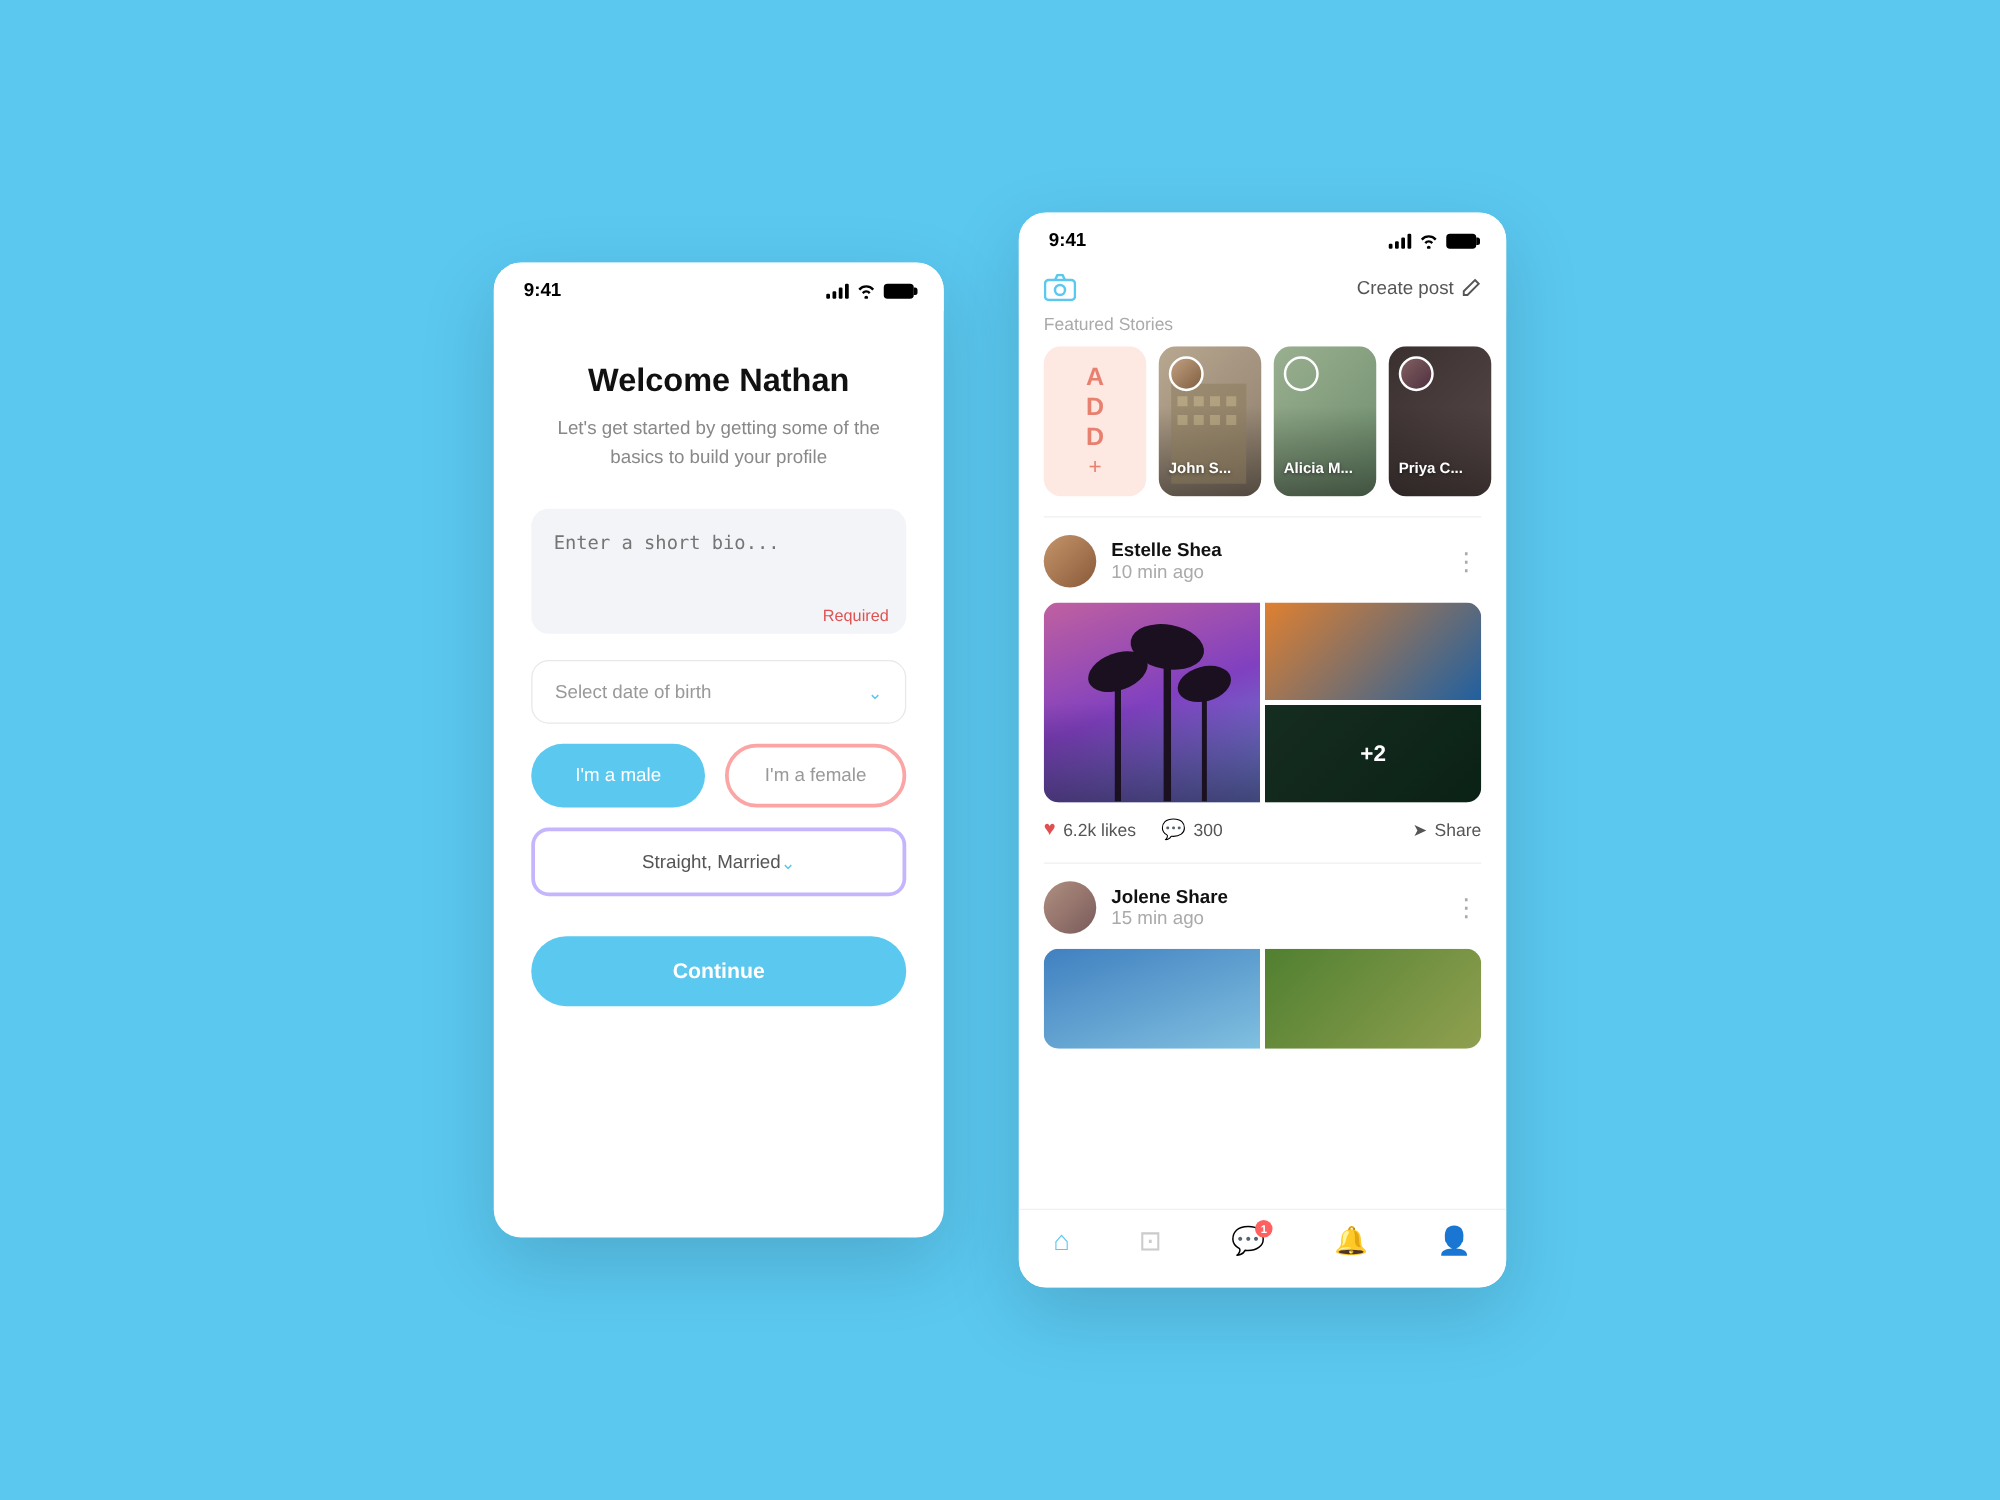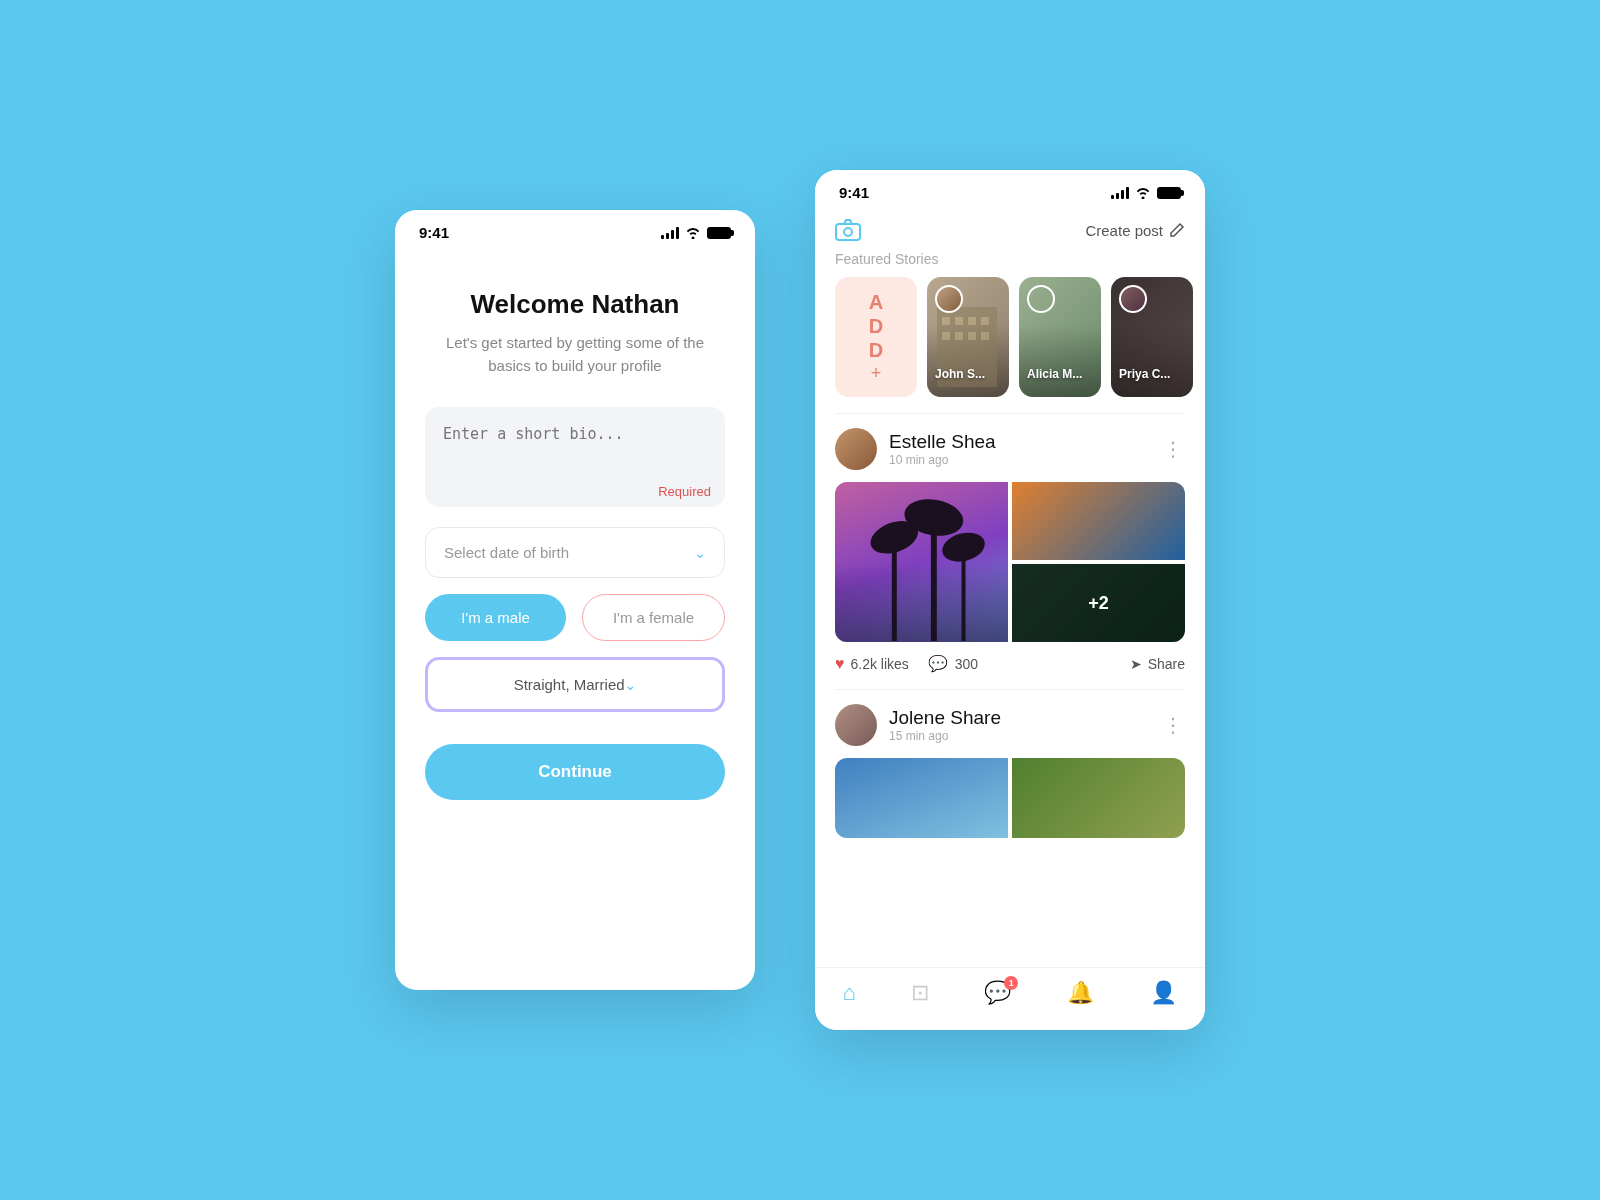--- a/index.html
+++ b/index.html
@@ -161,21 +161,21 @@
       cursor: pointer;
       text-align: center;
     }
     .gender-btn-active {
       background: #5bc8f0;
       color: #fff;
     }
     .gender-btn-inactive {
       background: #fff;
       color: #999;
-      border: 1px solid #fca5a5;
+      border: 3px solid #fca5a5;
     }
 
     .relationship-selector {
       display: flex;
       align-items: center;
       justify-content: center;
       background: #fff;
       border: 3px solid #c4b5fd;
       border-radius: 14px;
       padding: 16px 18px;
@@ -317,26 +317,26 @@
       border-radius: 50%;
       overflow: hidden;
     }
     .avatar-estelle {
       background: linear-gradient(135deg, #c4956a 0%, #8a5a3a 100%);
     }
     .avatar-jolene {
       background: linear-gradient(135deg, #b09080 0%, #7a5a5a 100%);
     }
     .post-name {
-      font-size: 19px;
-      font-weight: 400;
+      font-size: 15px;
+      font-weight: 700;
       color: #111;
     }
     .post-time {
-      font-size: 12px;
+      font-size: 15px;
       color: #aaa;
     }
     .more-dots {
       font-size: 20px;
       color: #aaa;
       letter-spacing: 2px;
     }
 
     .post-images {
       display: grid;

